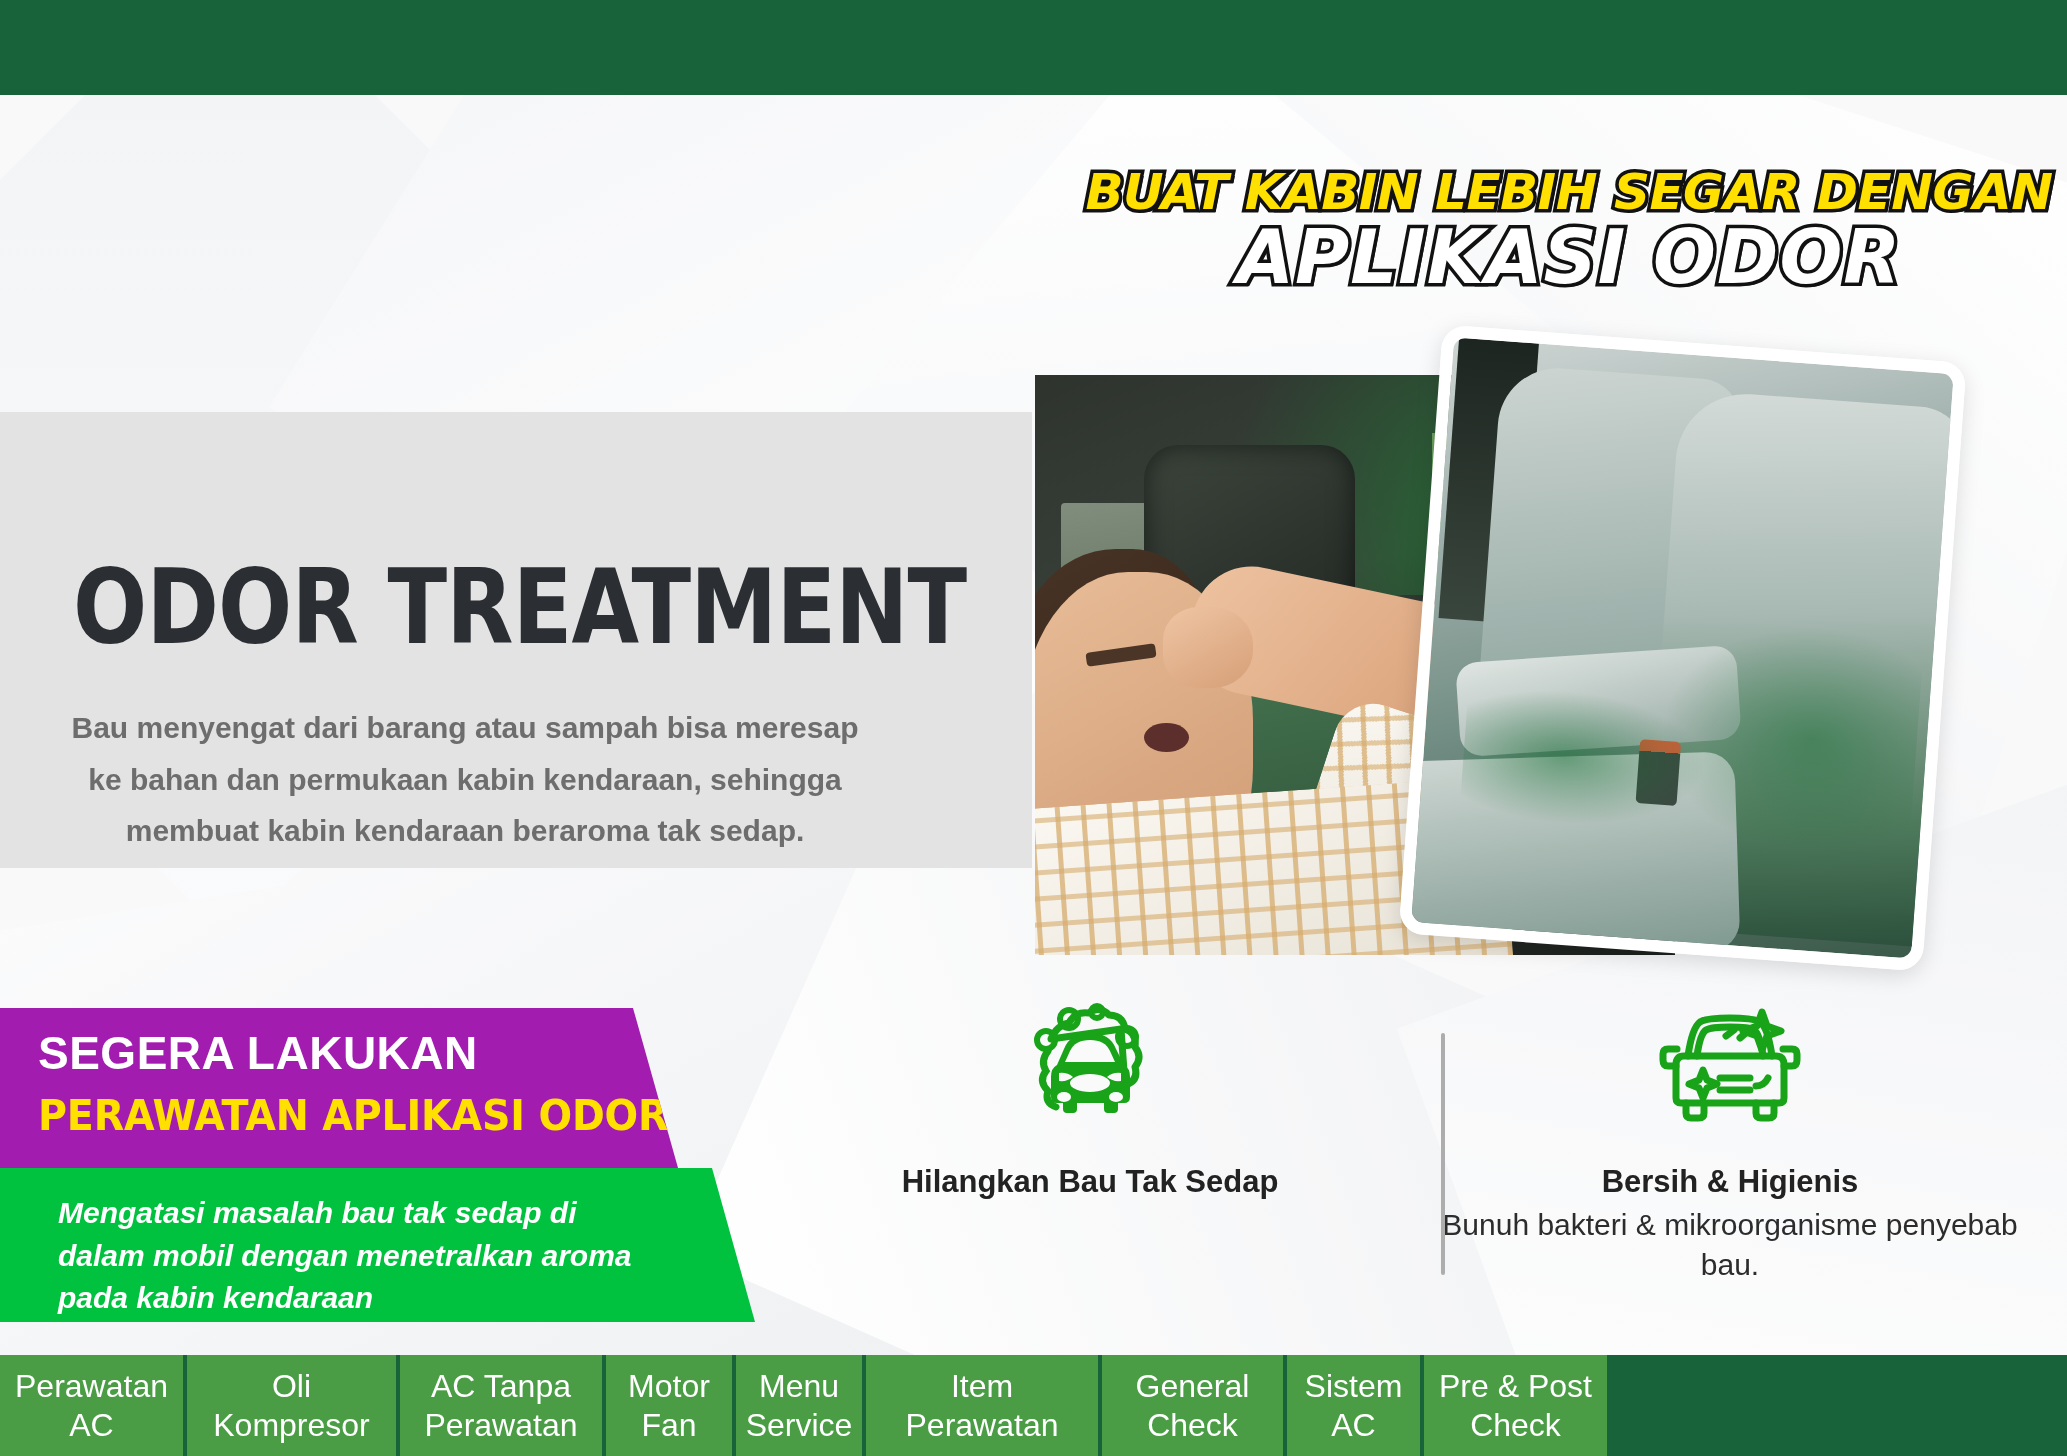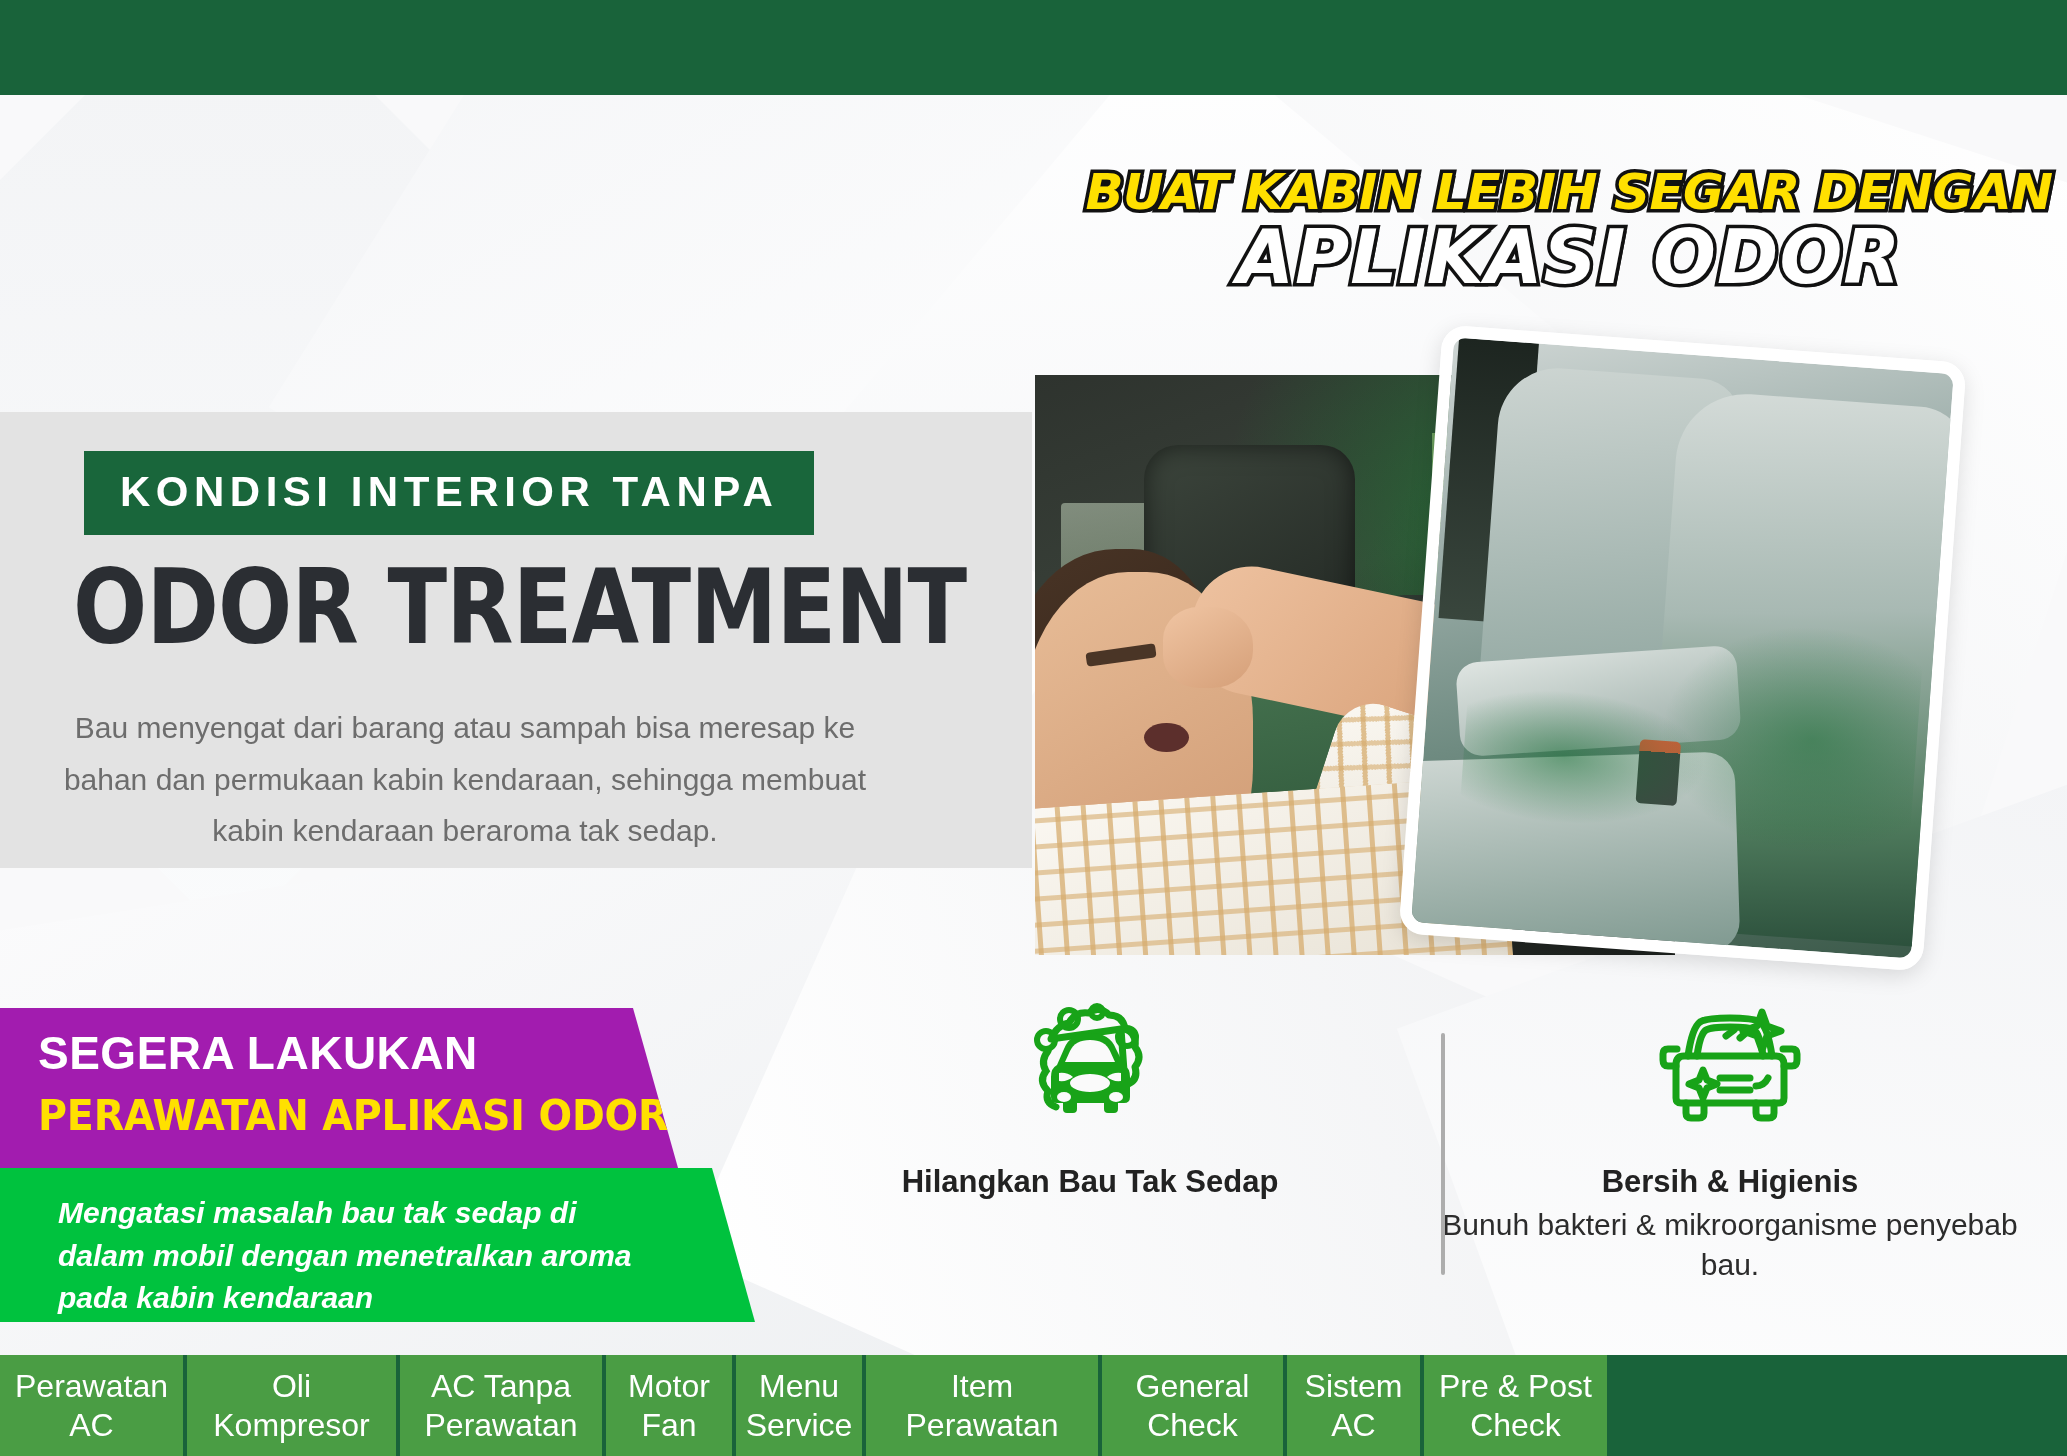--- a/index.html
+++ b/index.html
@@ -56,20 +56,21 @@
     font-family:"DejaVu Sans",sans-serif;
     font-weight:bold;font-size:104px;color:#2b2e33;
     letter-spacing:-1px;line-height:1;
     transform:scaleX(0.84);transform-origin:left top;
     white-space:nowrap;
   }
   .bodytext{
     position:absolute;left:60px;top:702px;width:810px;z-index:14;
     text-align:center;color:#6d6d6d;font-size:30px;line-height:1.72;
     font-family:"Liberation Sans",sans-serif;
+    font-weight:bold;
   }
 
   
   .photoA{
     position:absolute;left:1035px;top:375px;width:640px;height:580px;
     z-index:12;overflow:hidden;
     background:
       radial-gradient(circle at 72% 22%, rgba(25,130,50,.55), transparent 42%),
       radial-gradient(circle at 88% 48%, rgba(18,100,40,.45), transparent 40%),
       linear-gradient(160deg,#2e332e 0%,#3a423a 38%,#2a2f2b 70%,#1d211e 100%);
@@ -223,21 +224,20 @@
     <div class="bseat2"></div>
     <div class="bseat"></div>
     <div class="armrest"></div>
     <div class="cushion"></div>
     <div class="buckle"></div>
     <div class="stain"></div>
     <div class="stain2"></div>
   </div>
 
   <div class="greypanel"></div>
-  <div class="greenlabel">KONDISI INTERIOR TANPA</div>
   <div class="bigtitle">ODOR TREATMENT</div>
   <div class="bodytext">Bau menyengat dari barang atau sampah bisa meresap ke bahan dan permukaan kabin kendaraan, sehingga membuat kabin kendaraan beraroma tak sedap.</div>
 
   <div class="banner-dark">
     <div class="l1">SEGERA LAKUKAN</div>
     <div class="l2">PERAWATAN APLIKASI ODOR</div>
   </div>
   <div class="banner-light">
     <div class="txt">Mengatasi masalah bau tak sedap di dalam mobil dengan menetralkan aroma pada kabin kendaraan</div>
   </div>

